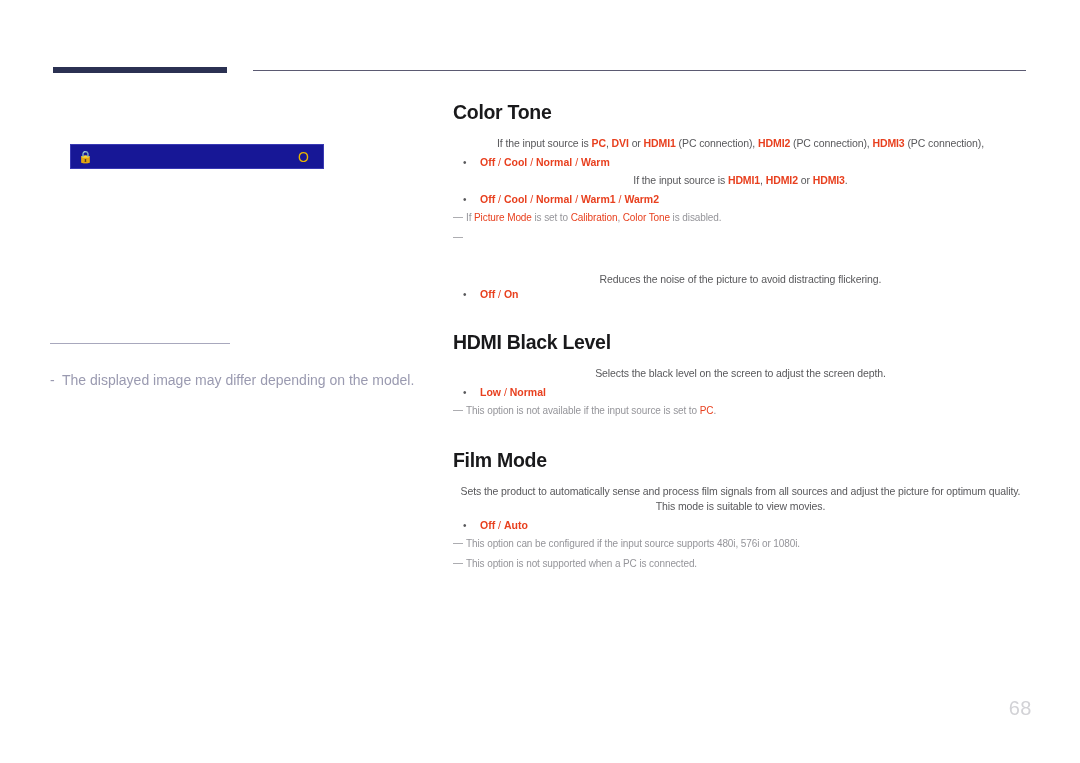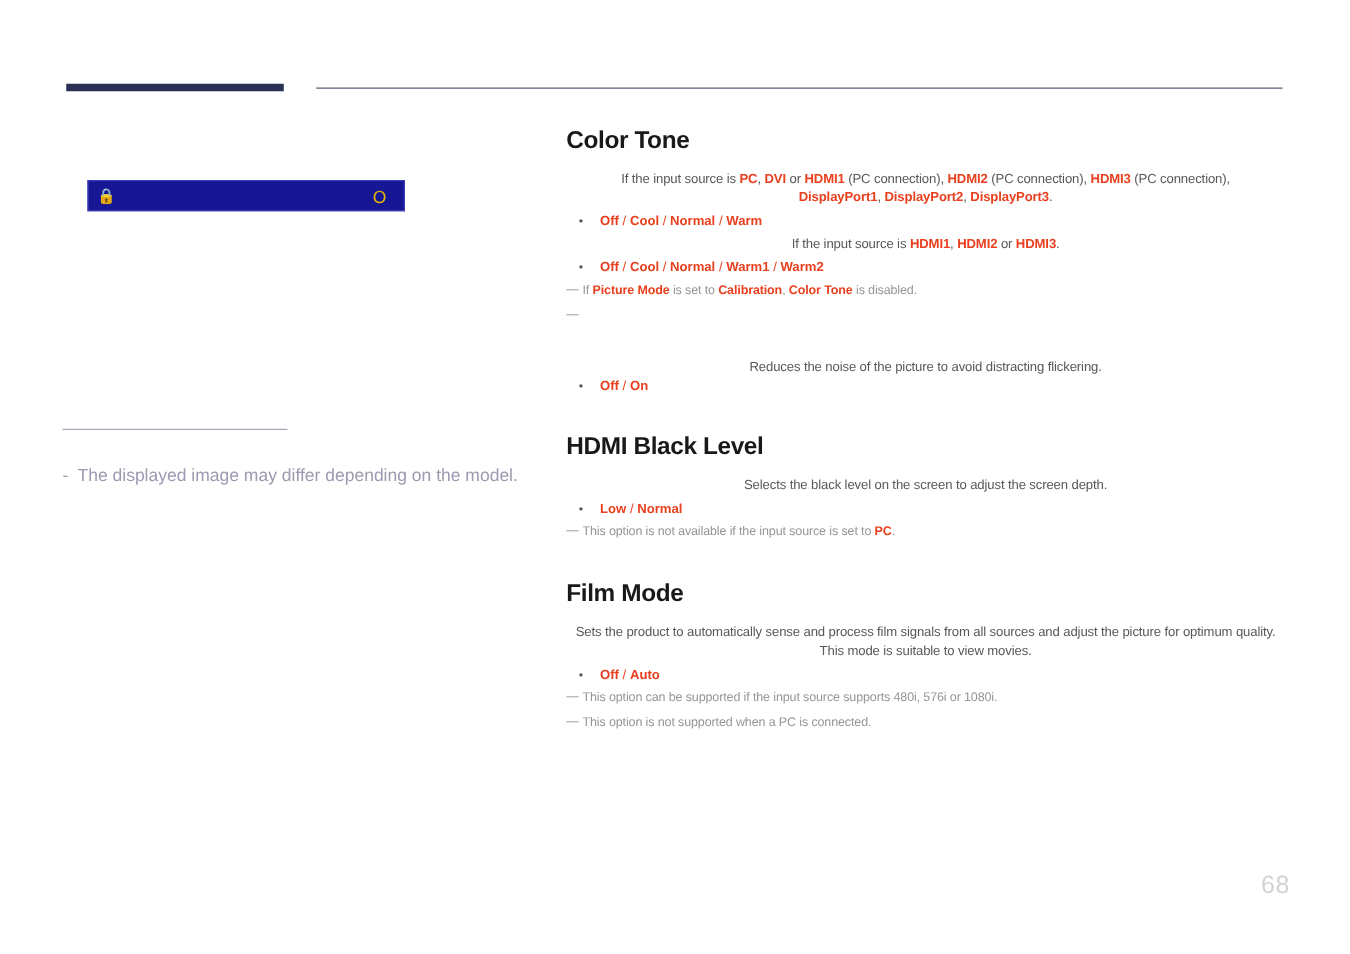--- a/index.html
+++ b/index.html
@@ -155,21 +155,21 @@
     letter-spacing: -0.1px;
   }
   p.note-line .nd {
     position: absolute;
     left: 0;
     top: -1px;
     color: #95959a;
     font-size: 10px;
     letter-spacing: -1px;
   }
-  p.note-line .hl { color: #e8401f; font-weight: bold; text-align: center; }
+  p.note-line .hl { color: #e8401f; font-weight: normal; text-align: center; }
 
   
   .page-number {
     position: absolute;
     right: 48px;
     bottom: 40px;
     font-size: 20px;
     line-height: 30px;
     color: #d2d2d6;
     font-weight: normal;
@@ -193,21 +193,20 @@
   <div class="left-footnote">
     <span class="dash">-</span><span>The displayed image may differ depending on the model.</span>
   </div>
 </div>
 
 <div class="content" id="content">
     <div style="height: 100px;"></div>
     <h2 class="section-title">Color Tone</h2>
     <div style="height: 12px;"></div>
     <p class="body-line"><span>If the input source is </span><span class="hl">PC</span><span>, </span><span class="hl">DVI</span><span> or </span><span class="hl">HDMI1</span><span> (PC connection), </span><span class="hl">HDMI2</span><span> (PC connection), </span><span class="hl">HDMI3</span><span> (PC connection), </span></p>
-    <p class="body-line"><span class="hl">DisplayPort1</span><span>, </span><span class="hl">DisplayPort2</span><span>, </span><span class="hl">DisplayPort3</span><span>.</span></p>
     <div style="height: 4px;"></div>
     <div class="opt-row"><span class="bullet">•</span><b>Off</b><span class="sep"> / </span><b>Cool</b><span class="sep"> / </span><b>Normal</b><span class="sep"> / </span><b>Warm</b></div>
     <div style="height: 3px;"></div>
     <p class="body-line"><span>If the input source is </span><span class="hl">HDMI1</span><span>, </span><span class="hl">HDMI2</span><span> or </span><span class="hl">HDMI3</span><span>.</span></p>
     <div style="height: 4px;"></div>
     <div class="opt-row"><span class="bullet">•</span><b>Off</b><span class="sep"> / </span><b>Cool</b><span class="sep"> / </span><b>Normal</b><span class="sep"> / </span><b>Warm1</b><span class="sep"> / </span><b>Warm2</b></div>
     <div style="height: 3px;"></div>
     <p class="note-line"><span class="nd">—</span><span>If </span><span class="hl">Picture Mode</span><span> is set to </span><span class="hl">Calibration</span><span>, </span><span class="hl">Color Tone</span><span> is disabled.</span></p>
     <div style="height: 5px;"></div>
     <p class="note-line"><span class="nd">—</span></p>
@@ -227,19 +226,19 @@
     <p class="note-line"><span class="nd">—</span><span>This option is not available if the input source is set to </span><span class="hl">PC</span><span>.</span></p>
     <div style="height: 5px;"></div>
     <div style="height: 25px;"></div>
     <h2 class="section-title">Film Mode</h2>
     <div style="height: 12px;"></div>
     <p class="body-line"><span>Sets the product to automatically sense and process film signals from all sources and adjust the picture for optimum quality.</span></p>
     <p class="body-line"><span>This mode is suitable to view movies.</span></p>
     <div style="height: 4px;"></div>
     <div class="opt-row"><span class="bullet">•</span><b>Off</b><span class="sep"> / </span><b>Auto</b></div>
     <div style="height: 3px;"></div>
-    <p class="note-line"><span class="nd">—</span><span>This option can be supported if the input source supports 480i, 576i or 1080i.</span></p>
+    <p class="note-line"><span class="nd">—</span><span>This option can be configured if the input source supports 480i, 576i or 1080i.</span></p>
     <div style="height: 5px;"></div>
     <p class="note-line"><span class="nd">—</span><span>This option is not supported when a PC is connected.</span></p>
     <div style="height: 5px;"></div>
   </div>
 
 <div class="page-number">68</div>
 
 </body></html>

